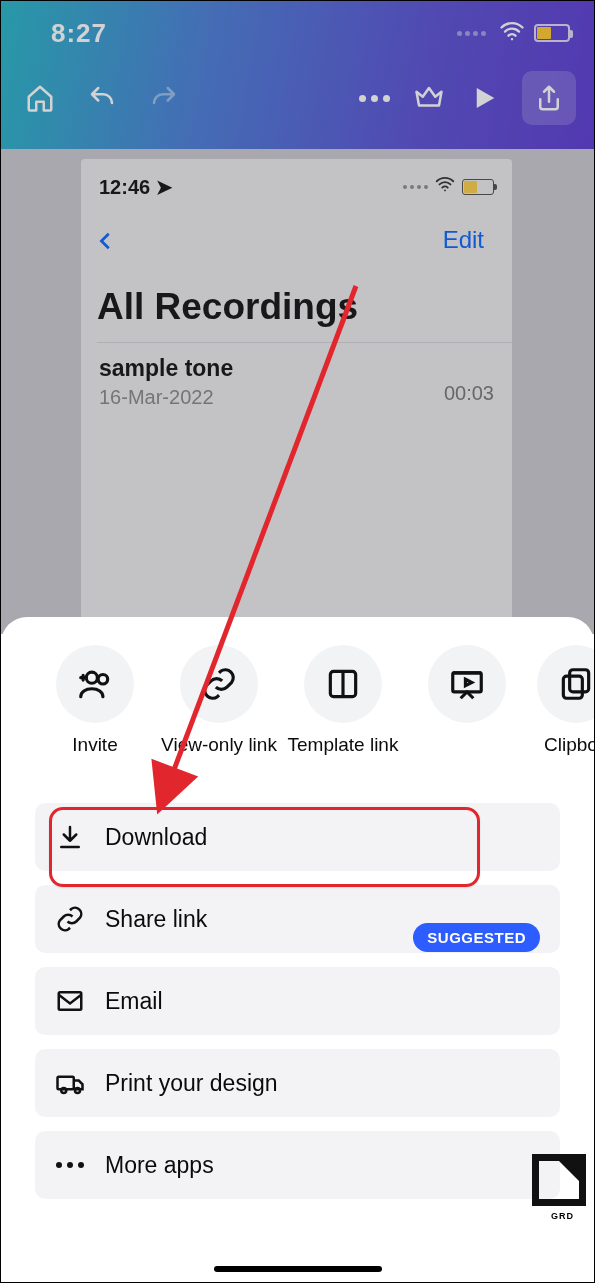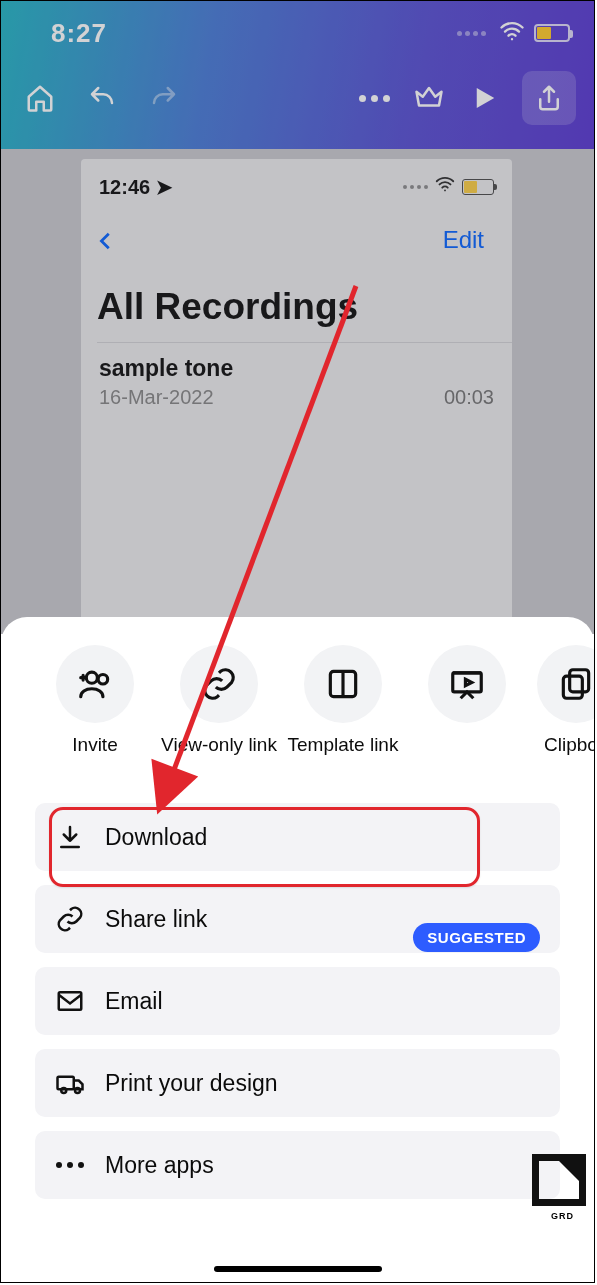--- a/index.html
+++ b/index.html
@@ -48,21 +48,21 @@
 .pc-batt::after{content:"";position:absolute;right:-4px;top:4px;width:3px;height:6px;background:#333;border-radius:0 2px 2px 0;}
 .pc-batt-fill{width:45%;height:100%;background:#ffcb2b;border-radius:1px;}
 
 .pc-nav { display:flex; justify-content:space-between; align-items:flex-start; padding:26px 28px 0 14px;}
 .pc-back svg{width:22px;height:30px;stroke:#0a66ff;stroke-width:3;fill:none;}
 .pc-edit { color:#0a66ff; font-size:24px; }
 
 .pc-title { font-size:37px; font-weight:800; color:#111; padding:26px 16px 14px 16px;}
 .pc-divider { height:1px; background:#d3d3d7; margin:0 0 0 16px;}
 .pc-item { padding:12px 18px 10px 18px;}
-.pc-item-top { display:flex; justify-content:space-between; align-items:flex-end;}
+.pc-item-top { display:flex; justify-content:space-between; align-items:center;}
 .pc-item-name { font-size:23px; font-weight:700; color:#111;}
 .pc-item-sub { font-size:20px; color:#888; margin-top:4px;}
 .pc-item-dur { font-size:20px; color:#777; padding-top:22px;}
 
 
 .dim-overlay { position:absolute; top:0; left:0; width:100%; height:633px; background:rgba(50,50,60,.22); z-index:6; pointer-events:none; }
 
 
 .sheet {
   position:absolute; left:0; bottom:0; width:100%; height:665px;

